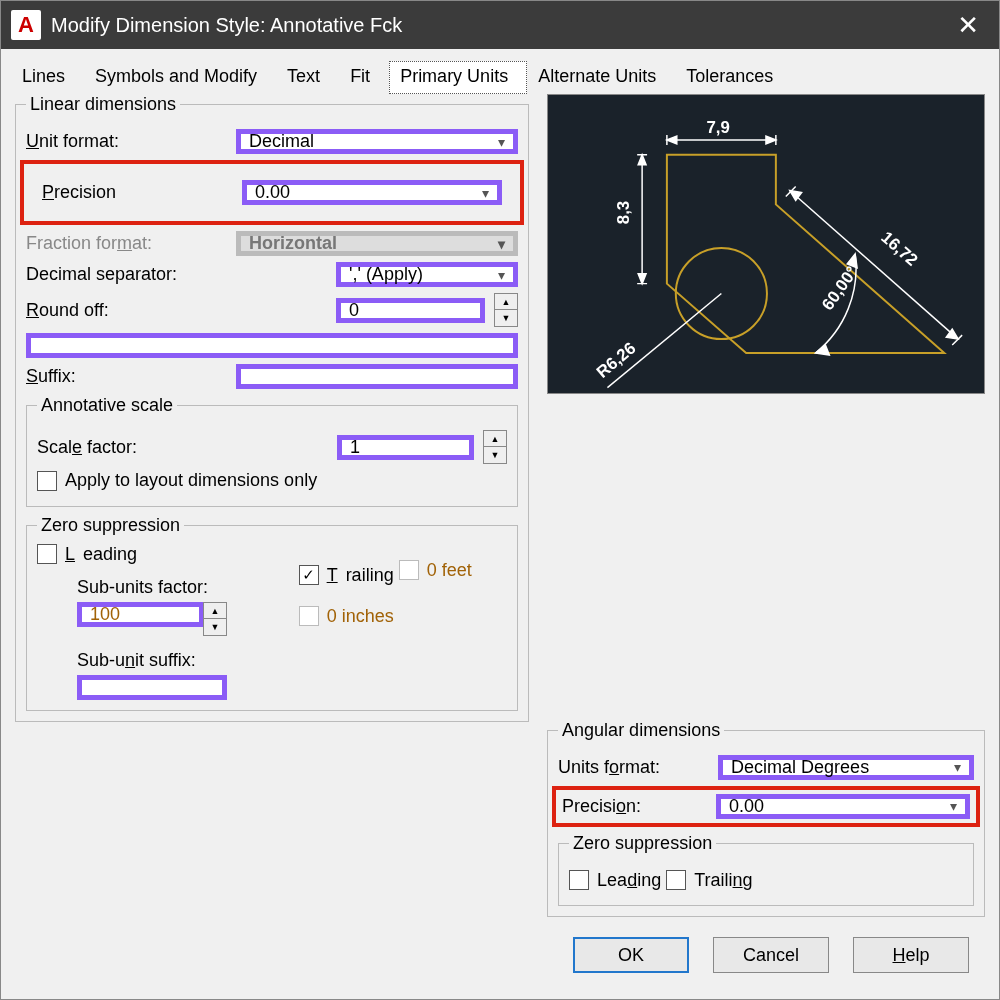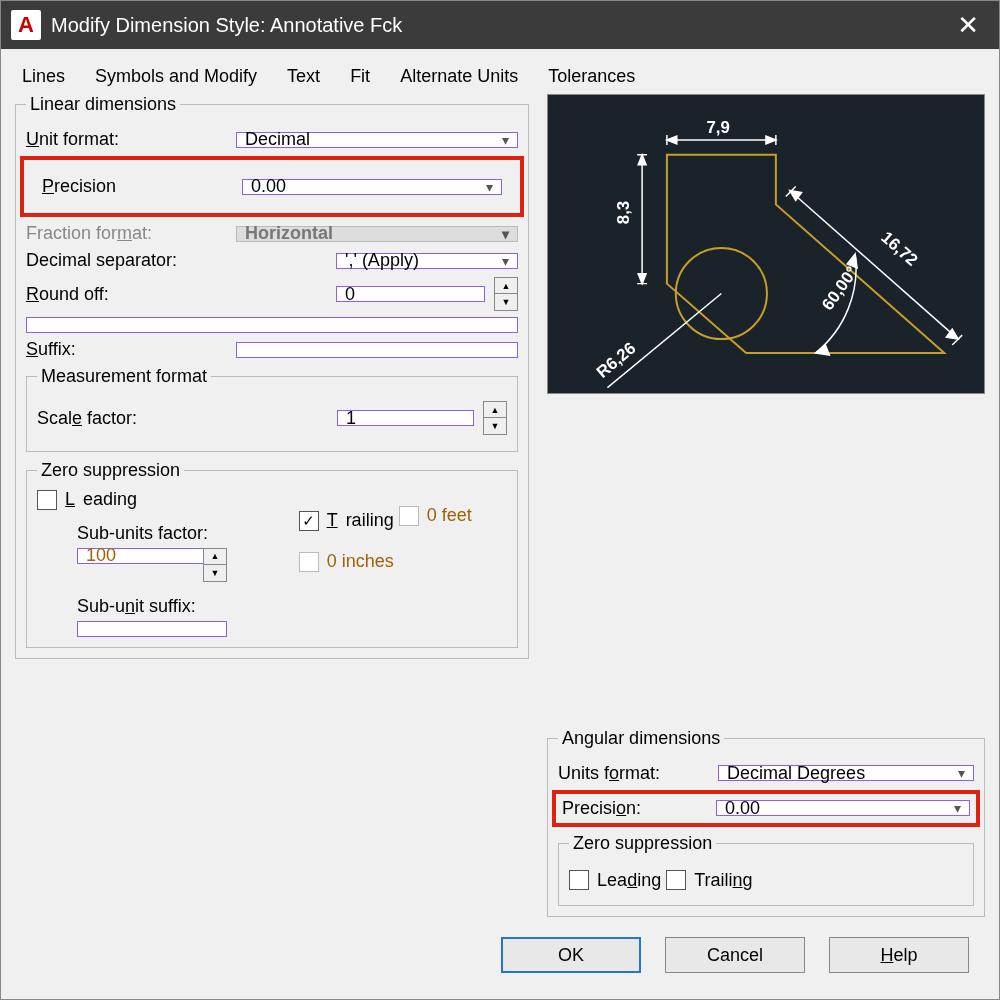--- a/index.html
+++ b/index.html
@@ -13,53 +13,54 @@
   .tab { padding: 4px 18px 6px 10px; cursor: pointer; border: 1px solid transparent; }
   .tab.active { border: 1px dotted #555; background: #fff; }
   .body { flex: 1; display: flex; padding: 0 14px; gap: 18px; }
   .left { flex: 1.08; display: flex; flex-direction: column; gap: 6px; }
   .right { flex: 0.92; display: flex; flex-direction: column; gap: 14px; }
   fieldset { border: 1px solid #bbb; padding: 8px 10px 10px 10px; margin: 0; }
   legend { font-size: 18px; padding: 0 4px; }
   .row { display: flex; align-items: center; margin: 6px 0; gap: 10px; }
   .lbl { flex: 0 0 200px; }
   .lbl2 { flex: 0 0 150px; }
-  .sel, .txt, .num { background: #fff; border: 1px solid #8b5cf6; height: 16px; padding: 0 8px; font-size: 18px; display: flex; align-items: center; justify-content: space-between; }
+  .sel, .txt, .num { background: #fff; border: 5px solid #8b5cf6; height: 25px; padding: 0 8px; font-size: 18px; display: flex; align-items: center; justify-content: space-between; }
   .sel { cursor: pointer; }
   .sel.disabled { background: #ddd; color: #777; border-color: #bbb; font-weight: bold; }
   .chev { font-size: 14px; color: #555; margin-left: 8px; }
   .spin { display: flex; flex-direction: column; border: 1px solid #888; margin-left: -1px; }
   .spin div { width: 22px; height: 16px; font-size: 9px; display: flex; align-items: center; justify-content: center; background: #efefef; border-bottom: 1px solid #888; cursor: pointer; }
   .spin div:last-child { border-bottom: none; }
   .chk { display: inline-flex; align-items: center; gap: 8px; cursor: pointer; }
   .chkbox { width: 20px; height: 20px; border: 1px solid #555; background: #fff; display: flex; align-items: center; justify-content: center; font-size: 15px; }
   .chk.disabled .chkbox { border-color: #bbb; }
   .chk.disabled { color: #a16207; }
   .hlred { border: 4px solid #d21; padding: 4px 6px; margin: 2px -6px; }
   .preview { background: #1a222a; height: 300px; border: 1px solid #888; position: relative; color: #fff; font-family: Arial, sans-serif; font-size: 17px; overflow: hidden; }
   .btnbar { display: flex; justify-content: flex-end; gap: 24px; padding: 20px 30px 26px; }
-  .btn { width: 140px; height: 36px; border: 1px solid #888; background: #e8e8e8; display: flex; align-items: center; justify-content: center; cursor: pointer; font-size: 18px; }
+  .btn { width: 116px; height: 36px; border: 1px solid #888; background: #e8e8e8; display: flex; align-items: center; justify-content: center; cursor: pointer; font-size: 18px; }
   .btn.primary { border: 2px solid #2277cc; }
   .u { text-decoration: underline; }
 </style>
 </head>
 <body>
 
 <div class="window">
   <div class="titlebar">
     <div class="app-ico">A</div>
     <div class="titlebar-title">Modify Dimension Style: Annotative Fck</div>
     <div class="close">✕</div>
   </div>
 
   <div class="tabs">
     <div class="tab">Lines</div>
     <div class="tab">Symbols and Modify</div>
     <div class="tab">Text</div>
     <div class="tab">Fit</div>
+    <div class="tab active">Primary Units</div>
     <div class="tab">Alternate Units</div>
     <div class="tab">Tolerances</div>
   </div>
 
   <div class="body">
     <div class="left">
       <fieldset>
         <legend>Linear dimensions</legend>
 
         <div class="row">
@@ -107,28 +108,32 @@
 
         <div class="row">
           <div class="txt" style="flex:1"></div>
         </div>
         <div class="row">
           <div class="lbl"><span class="u">S</span>uffix:</div>
           <div class="txt" style="flex:1"></div>
         </div>
 
         <fieldset style="margin-top:6px">
-          <legend>Measurement format</legend>
+          <legend>Annotative scale</legend>
           <div class="row">
             <div class="lbl" style="flex:0 0 290px">Scal<span class="u">e</span> factor:</div>
             <div class="txt" style="flex:1">1</div>
             <div class="spin">
                 <div>▲</div>
                 <div>▼</div>
               </div>
+          </div>
+          <div class="chk">
+            <div class="chkbox"></div>
+              <span>Apply to layout dimensions only</span>
           </div>
         </fieldset>
 
         <fieldset style="margin-top:8px">
           <legend>Zero suppression</legend>
           <div style="display:flex; gap:30px;">
             <div style="flex:1">
               <div class="chk">
                   <div class="chkbox"></div>
                   <span class="u">L</span>

